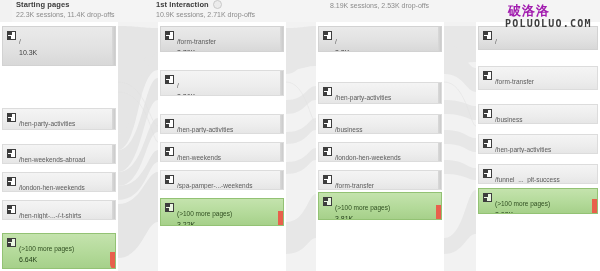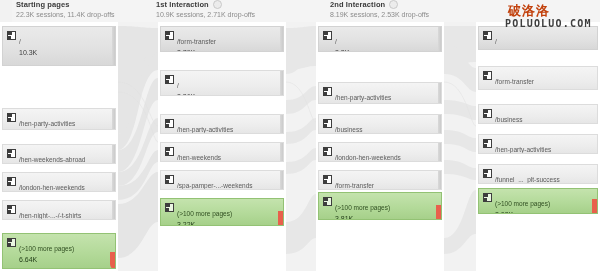--- a/index.html
+++ b/index.html
@@ -88,24 +88,20 @@
 
     <div class="col-header" style="left:144px;">
       <div class="ch-row">
         <div class="ch-title">1st Interaction</div>
         <span class="info-icon"></span>
       </div>
       <div class="ch-sub">10.9K sessions, 2.71K drop-offs</div>
     </div>
 
     <div class="col-header" style="left:318px;">
-      <div class="ch-row">
-        <div class="ch-title">2nd Interaction</div>
-        <span class="info-icon"></span>
-      </div>
       <div class="ch-sub">8.19K sessions, 2.53K drop-offs</div>
     </div>
 
   </div>
 
   <div class="canvas">
 
     <div class="colbg" style="left:0px;width:118px;"></div>
     <div class="colbg" style="left:158px;width:128px;"></div>
     <div class="colbg" style="left:316px;width:128px;"></div>
@@ -350,16 +346,16 @@
       <div class="node-inner">
           <span class="pg-icon"></span>
         <span class="node-text"><span class="node-label">(&gt;100 more pages)</span>
         <span class="node-value" style="display:block">2.03K</span></span>
         </div>
       <div class="dropoff" style="top:10px;height:16px;"></div>
     </div>
 
   </div>
 
-  <div style="position:absolute;left:508px;top:2px;font-size:13px;font-weight:bold;color:#c2410c;letter-spacing:1px;">破洛洛</div>
+  <div style="position:absolute;left:508px;top:2px;font-size:13px;font-weight:bold;color:#a21caf;letter-spacing:1px;">破洛洛</div>
   <div style="position:absolute;left:505px;top:18px;font-size:10px;font-weight:bold;color:#3d3d3d;letter-spacing:1.2px;font-family:'DejaVu Sans Mono',monospace;">POLUOLUO.COM</div>
 
 </div>
 
 </body></html>

